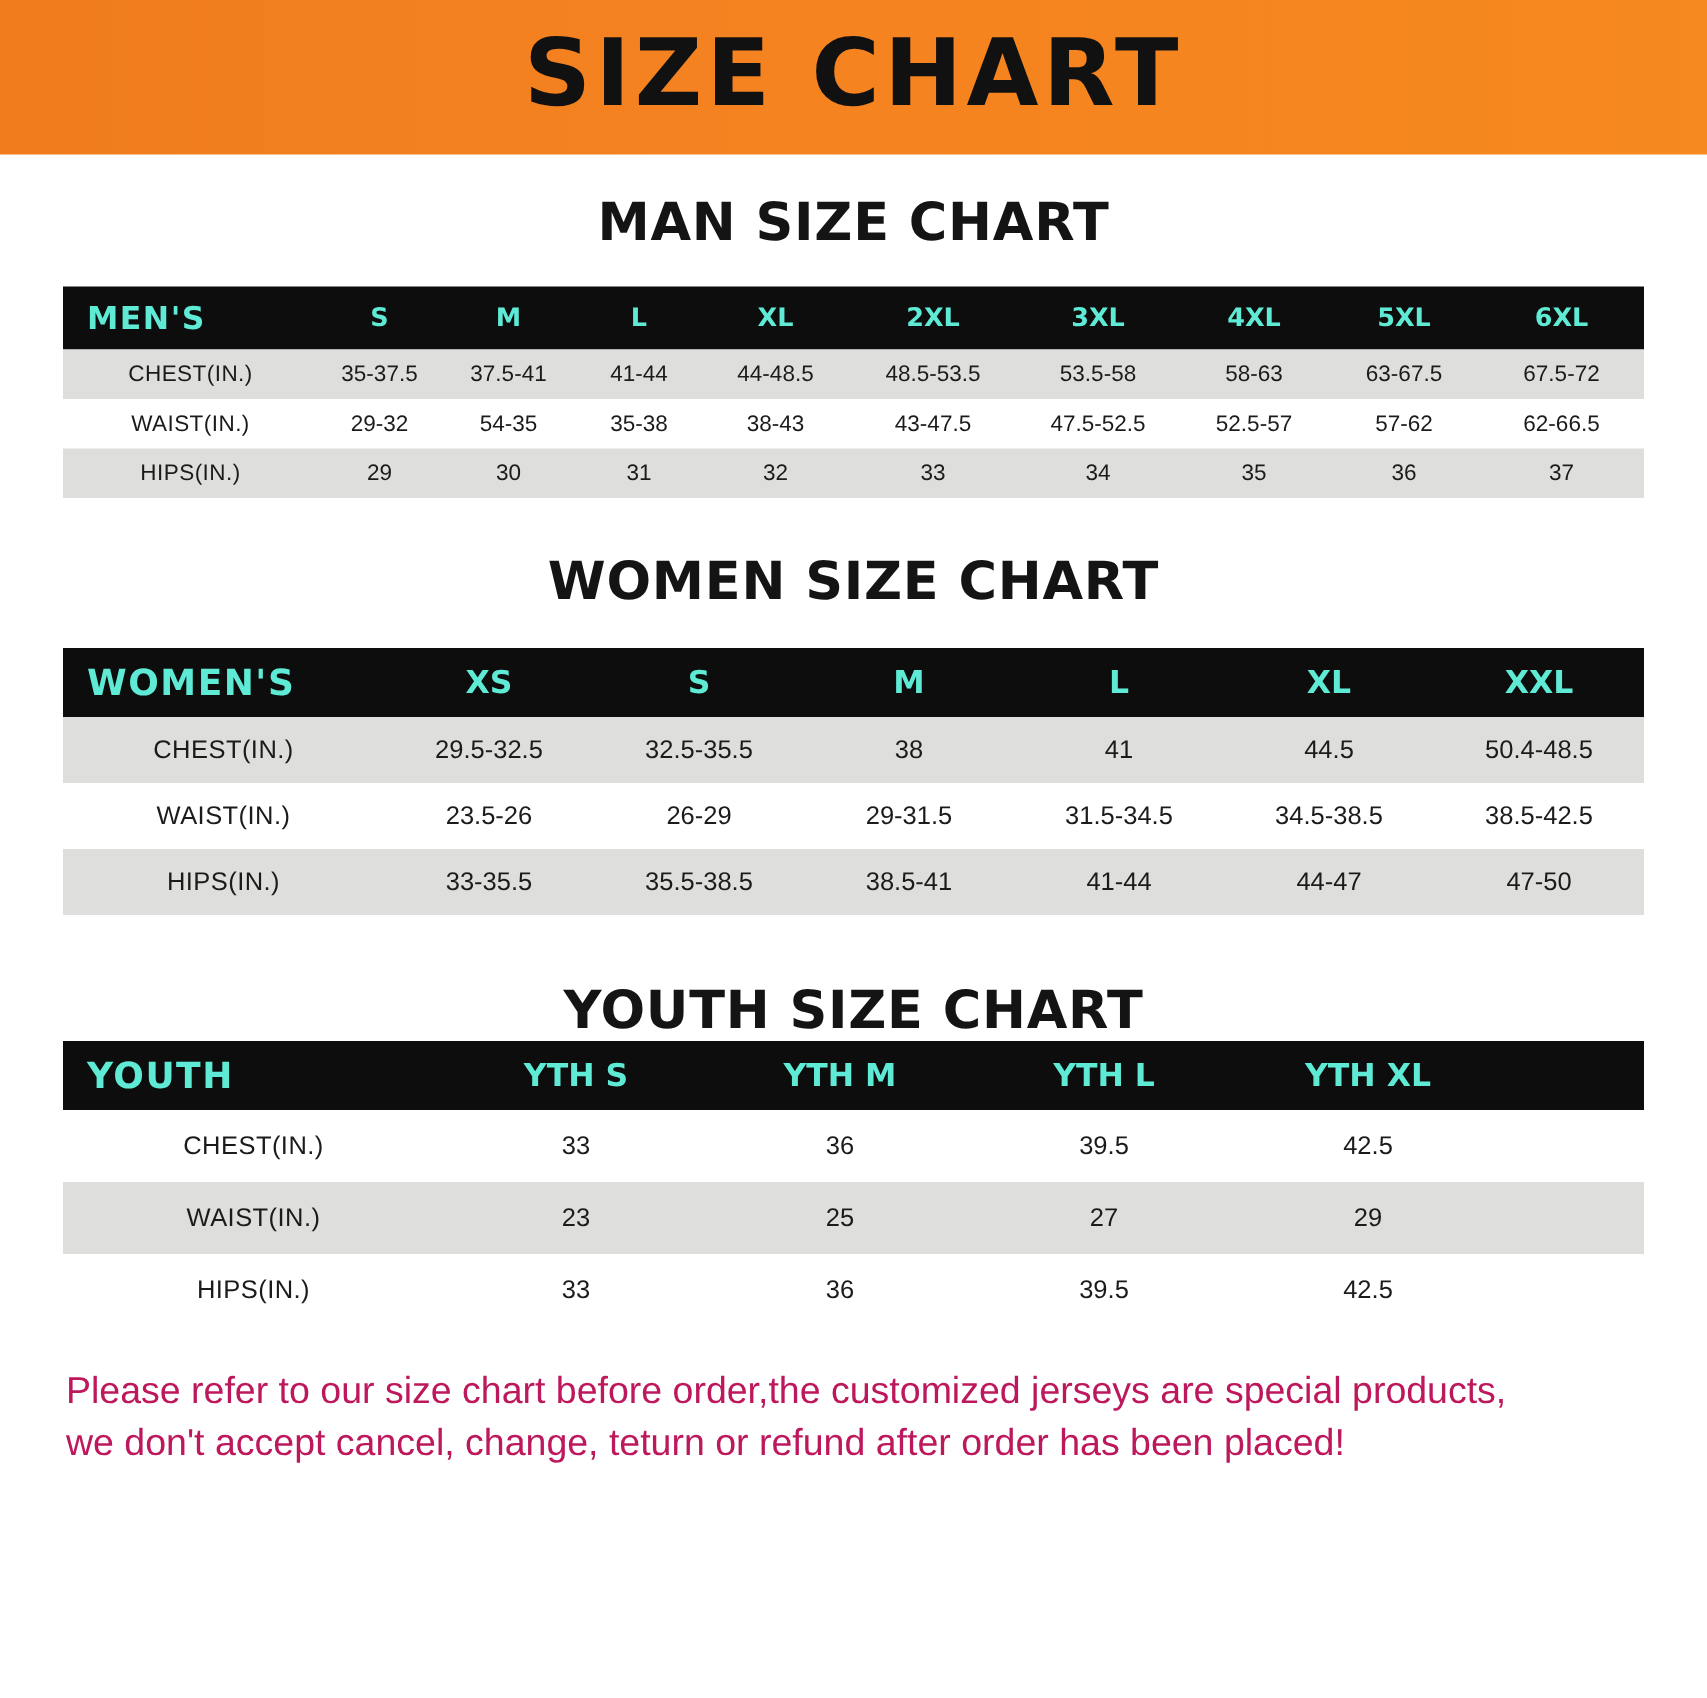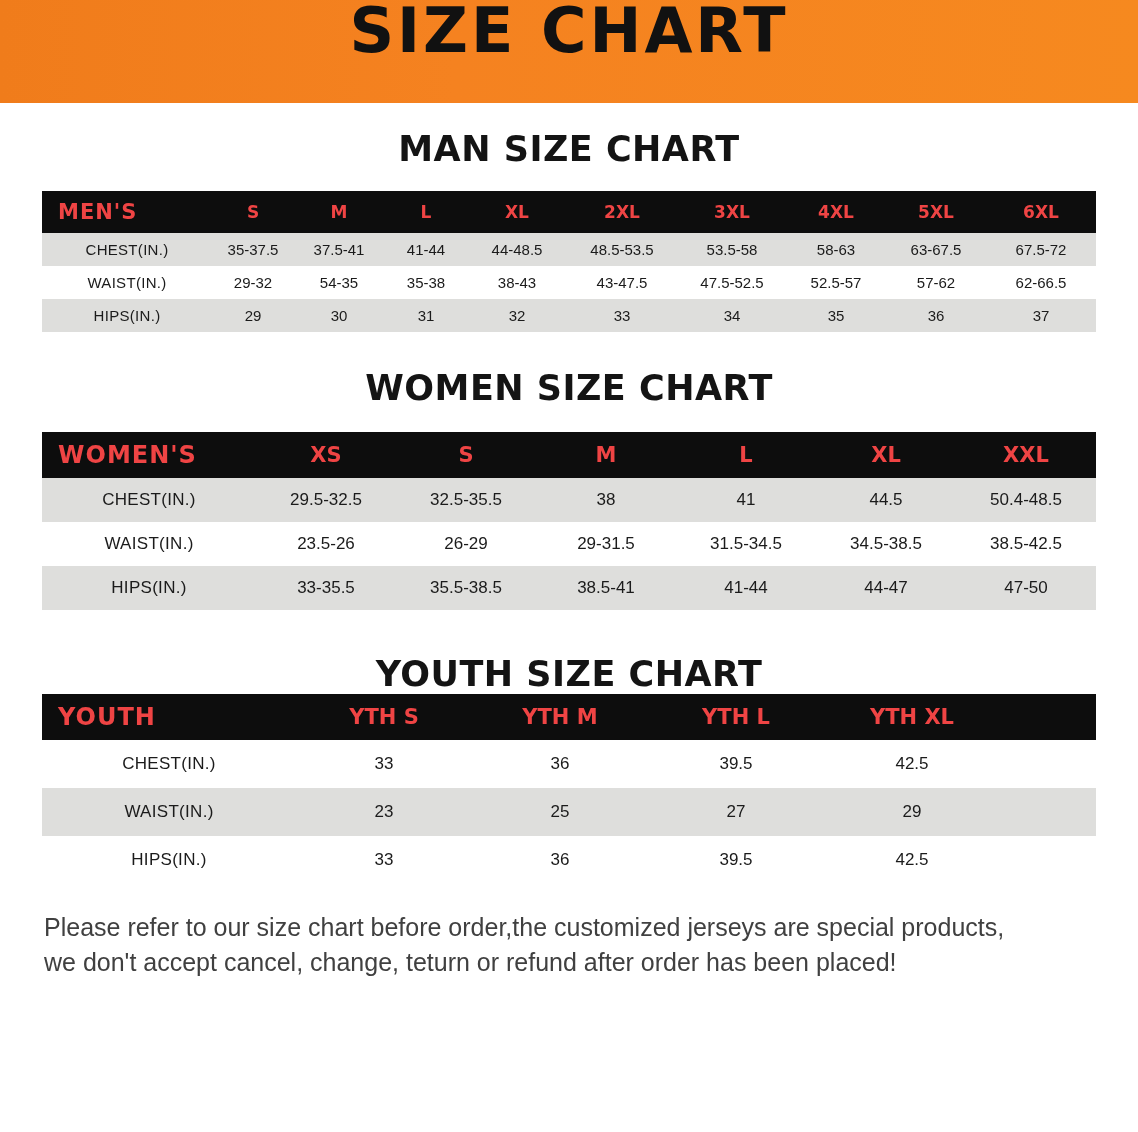--- a/index.html
+++ b/index.html
@@ -19,20 +19,21 @@
     height: 1132px;
     position: relative;
     background: #ffffff;
   }
 
   
   .banner {
     height: 103px;
     background: linear-gradient(90deg, #f07c1b 0%, #f58220 40%, #f6891f 100%);
     display: flex;
+    align-items: center;
     justify-content: center;
   }
   .banner-title {
     font-family: "DejaVu Sans", sans-serif;
     font-weight: bold;
     font-size: 62px;
     letter-spacing: 3px;
     color: #111111;
     line-height: 1;
     padding-bottom: 6px;
@@ -55,21 +56,21 @@
   .table-wrap {
     margin: 0 42px;
   }
   table.size {
     width: 1054px;
     border-collapse: collapse;
     table-layout: fixed;
   }
   table.size thead th {
     background: #0d0d0d;
-    color: #ef4444;
+    color: #5eead4;
     font-family: "DejaVu Sans", sans-serif;
     font-weight: bold;
     text-align: center;
     padding: 9px 2px;
   }
   table.size thead th.rowlabel {
     text-align: left;
     padding-left: 16px;
     letter-spacing: 1px;
   }
@@ -97,21 +98,21 @@
   .women tbody td { font-size: 17px; padding: 12px 2px; }
 
   
   .youth thead th { font-size: 21px; padding: 15px 2px; }
   .youth thead th.rowlabel { font-size: 24px; }
   .youth tbody td { font-size: 17px; padding: 14px 2px; }
 
   
   .note {
     margin: 26px 44px 0 44px;
-    color: #404040;
+    color: #be185d;
     font-family: "Liberation Sans", sans-serif;
     font-size: 25px;
     line-height: 1.38;
     text-align: left;
   }
 </style>
 </head>
 <body>
 
 <div class="page">

